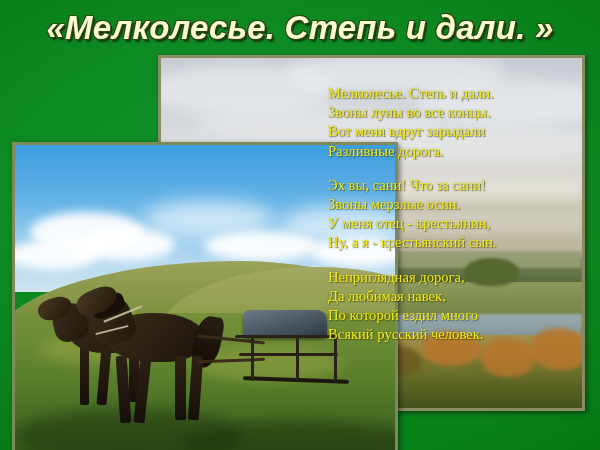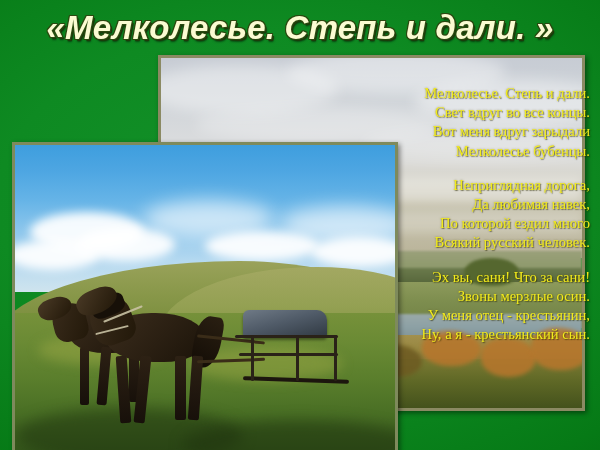--- a/index.html
+++ b/index.html
@@ -211,21 +211,21 @@
     z-index: 35;
     font-family: "Liberation Serif", serif;
     font-size: 14.6px;
     line-height: 19.2px;
     color: #f2eb1c;
     text-shadow: 1px 1px 1px rgba(40,40,0,.55), 0 0 2px rgba(90,80,0,.5);
     pointer-events: none;
   }
   #poem .stanza { margin: 0 0 15px 0; }
   #poem .stanza:last-child { margin-bottom: 0; }
-  #poem .line { white-space: nowrap; text-align: right; }
+  #poem .line { white-space: nowrap; }
 
   
   #watermark {
     position: absolute;
     left: 231px; top: 236px;
     z-index: 30;
     font-family: "Liberation Sans", sans-serif;
     font-size: 8px;
     letter-spacing: 2.6px;
     color: rgba(250,250,235,.40);
@@ -322,35 +322,35 @@
       <div class="sled-rail" style="left:62%; top:62%; width:3px; height:15%;"></div>
       <div class="sled-rail" style="left:74%; top:62%; width:3px; height:15%;"></div>
       <div class="sled-rail" style="left:84%; top:62%; width:3px; height:15%;"></div>
     </div>
   </div>
 
 
   <div id="poem">
     <div class="stanza">
       <div class="line">Мелколесье. Степь и дали.</div>
-      <div class="line">Свет вдруг во все концы.</div>
+      <div class="line">Звоны луны во все концы.</div>
       <div class="line">Вот меня вдруг зарыдали</div>
-      <div class="line">Мелколесье бубенцы.</div>
+      <div class="line">Разливные дорога.</div>
+    </div>
+    <div class="stanza">
+      <div class="line">Эх вы, сани! Что за сани!</div>
+      <div class="line">Звоны мерзлые осин.</div>
+      <div class="line">У меня отец - крестьянин,</div>
+      <div class="line">Ну, а я - крестьянский сын.</div>
     </div>
     <div class="stanza">
       <div class="line">Неприглядная дорога,</div>
       <div class="line">Да любимая навек,</div>
       <div class="line">По которой ездил много</div>
       <div class="line">Всякий русский человек.</div>
     </div>
-    <div class="stanza">
-      <div class="line">Эх вы, сани! Что за сани!</div>
-      <div class="line">Звоны мерзлые осин.</div>
-      <div class="line">У меня отец - крестьянин,</div>
-      <div class="line">Ну, а я - крестьянский сын.</div>
-    </div>
   </div>
 
   <div id="title-bar">
     <div id="title-text">«Мелколесье. Степь и дали. »</div>
   </div>
 
 </div>
 
 </body></html>

